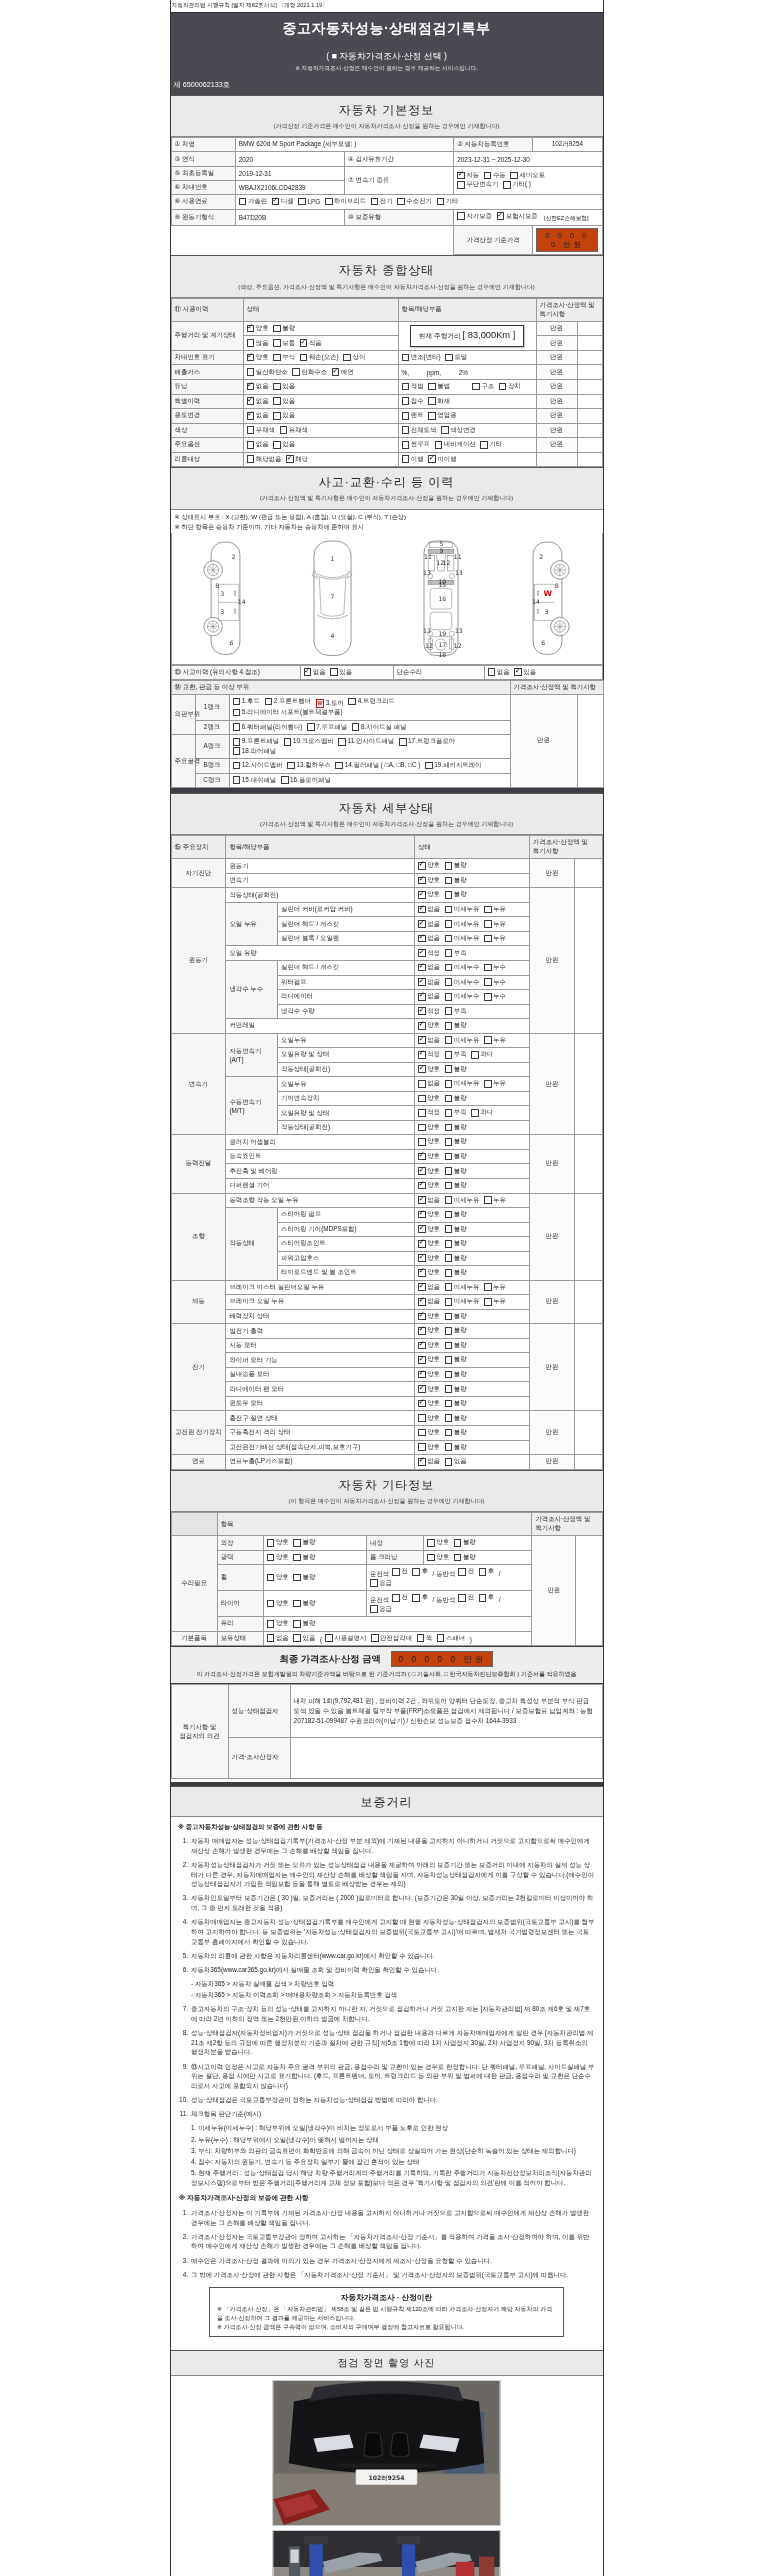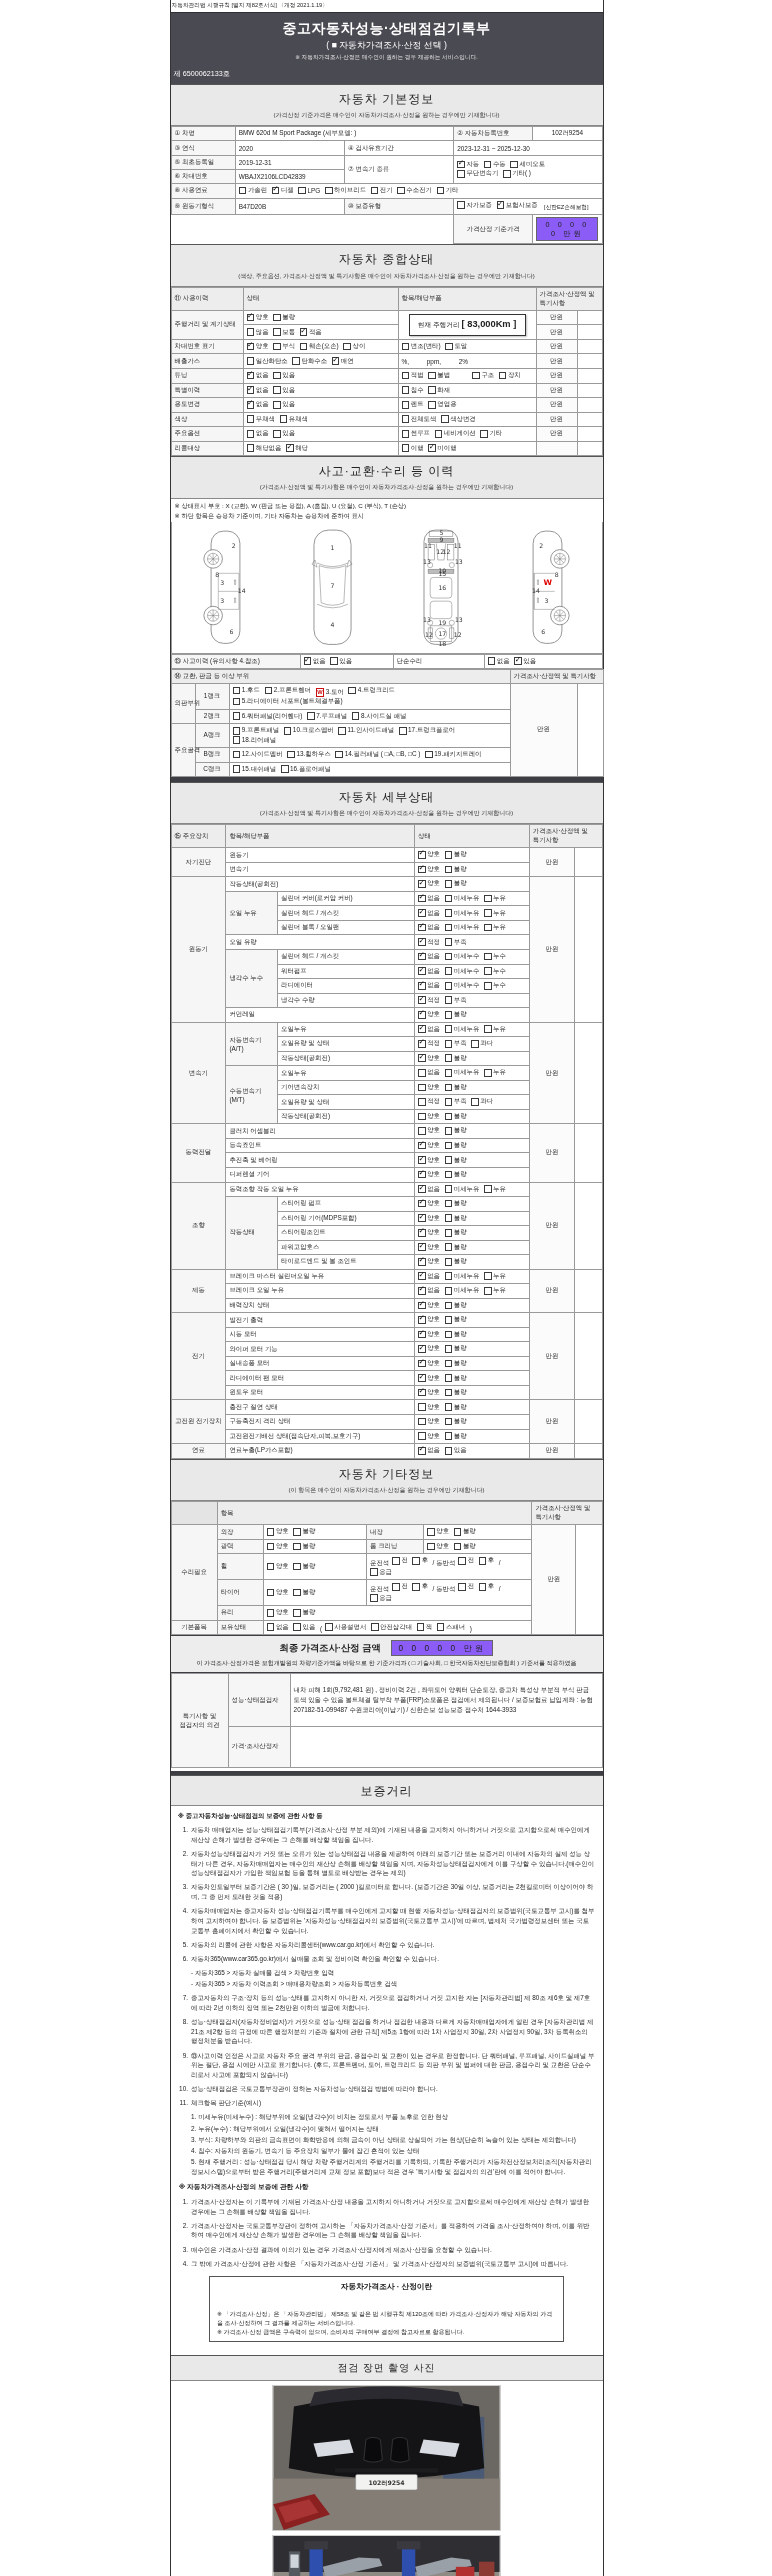--- a/index.html
+++ b/index.html
@@ -1,58 +1,58 @@
 <!DOCTYPE html>
 <html style="font-size:8.2px"><head>
 <meta charset="utf-8">
 <style>
   html,body{margin:0;padding:0;background:#fff;}
   body{width:773px;height:2576px;overflow:hidden;font-family:"Liberation Sans","DejaVu Sans",sans-serif;color:#222;}
   .page{width:432px;margin:0 auto;border-left:0.5px solid #333;border-right:0.5px solid #333;background:#fff;}
   .refline{font-size:5.7px;color:#222;padding:2.1px 1px 1.5px 1px;border-bottom:1.5px solid #2e2e33;}
   .darkband{background:#4a4a52;color:#fff;text-align:center;padding:7.2px 0 3.1px 0;}
   .darkband .t1{font-size:14px;font-weight:bold;letter-spacing:0.5px;}
-  .darkband .t2{font-size:8.8px;margin-top:2px;}
+  .darkband .t2{font-size:8.8px;margin-top:13px;}
   .darkband .t3{font-size:5.7px;margin-top:2.6px;color:#e8e8e8;}
   .docno{background:#4a4a52;color:#fff;font-size:7.2px;font-weight:normal;text-align:left;padding:3.1px 5.2px 5.2px 3.1px;}
   .secband{background:#e9e9e9;text-align:center;padding:6.2px 0 5.2px 0;border-top:1px solid #555;border-bottom:0.5px solid #888;}
   .secband .st{font-size:12px;font-weight:normal;letter-spacing:1px;}
   .secband .ss{font-size:6px;margin-top:3.1px;color:#333;}
   table{border-collapse:collapse;width:100%;table-layout:fixed;}
   td,th{border:0.5px solid #9a9a9a;font-size:6.4px;padding:2.1px 3.1px;vertical-align:middle;word-break:keep-all;}
   th{background:#ededed;font-weight:normal;text-align:left;}
   td.lab,.lab{background:#f6f6f6;}
   td.center{text-align:center;}
   .price{ text-align:center;background:#fbfbfb;}
   .blankc{background:#fff;}
   .cbg{display:inline;}
   .cb{display:inline-flex;align-items:center;gap:1.5px;margin-right:4.6px;white-space:nowrap;font-size:6.4px;}
   .bx{width:5.7px;height:5.7px;border:1px solid #3c3c3c;display:inline-block;position:relative;background:#fff;flex:none;}
   .bx.c::after{content:"✓";position:absolute;left:-0.5px;top:-3.6px;font-size:7.7px;font-weight:bold;color:#111;}
   .bxw{width:6.7px;height:6.7px;border:0.5px solid #cc1111;color:#cc1111;font-weight:bold;font-size:5.7px;line-height:6.7px;text-align:center;display:inline-block;flex:none;}
   .ctext{margin-right:3.1px;}
   .mileagebox{display:inline-block;border:0.5px solid #333;background:#fff;box-shadow:1px 1px 1.5px rgba(0,0,0,.25);padding:4.1px 8.2px;font-size:6.7px;}
-  .mileagebox b{font-size:9.3px;font-weight:bold;}
-  .digits{display:inline-block;border:0.5px solid #666;background:#8b5cf6;padding:1.5px 6.2px;letter-spacing:3.1px;font-size:7.2px;}
+  .mileagebox b{font-size:9.3px;font-weight:normal;}
+  .digits{display:inline-block;border:0.5px solid #666;background:#c2410c;padding:1.5px 6.2px;letter-spacing:3.1px;font-size:7.2px;}
   .bar{height:4.6px;background:#3d3d44;}
   .legend{font-size:6.2px;padding:3.1px 4.1px 1px 4.1px;}
   .diagwrap{display:flex;justify-content:space-around;align-items:center;border:0.5px solid #999;border-top:none;padding:5.2px 2.1px;}
   .diagwrap svg{display:block;}
   svg text{font-family:"DejaVu Sans",sans-serif;font-size:12px;fill:#333;}
   svg .wred{fill:#dd0000;font-weight:bold;font-size:15px;}
   .notes{padding:5.2px 7.2px;font-size:6.4px;line-height:1.5;}
   .nitem{display:flex;gap:3.1px;margin:4.6px 0;}
   .nitem .nn{flex:none;width:10.3px;text-align:right;}
   .nsub{margin:1.5px 0 1.5px 13.4px;}
   .nhead{font-size:6.7px;font-weight:bold;margin:6.2px 0 2.1px 1px;}
   .pricebox-band{background:#ededed;border-top:1.5px solid #3d3d44;border-bottom:1.5px solid #3d3d44;text-align:center;padding:4.1px 0;}
   .pricebox-band .big{font-size:9.3px;font-weight:bold;margin-right:8.2px;}
   .pricebox-band .note{font-size:6px;margin-top:3.1px;}
   .whatbox{border:1px solid #555;margin:7.2px 31px;padding:4.1px 7.2px;text-align:center;}
-  .whatbox .wt{font-size:7.7px;font-weight:bold;margin-bottom:18px;}
+  .whatbox .wt{font-size:7.7px;font-weight:bold;margin-bottom:2px;}
   .whatbox .wl{font-size:6px;text-align:left;line-height:1.5;}
   .photo{width:227px;margin:4.1px auto;display:block;border:0.5px solid #ccc;}
   col.cg{width:52px}col.cs{width:49px}col.ci{width:130px}col.cc{width:109px}col.cp{width:43px}col.cb2{width:26px}
 </style>
 </head>
 <body>
 
 <div class="page">
 
   <div class="refline">자동차관리법 시행규칙 [별지 제82호서식] 〈개정 2021.1.19〉</div>

